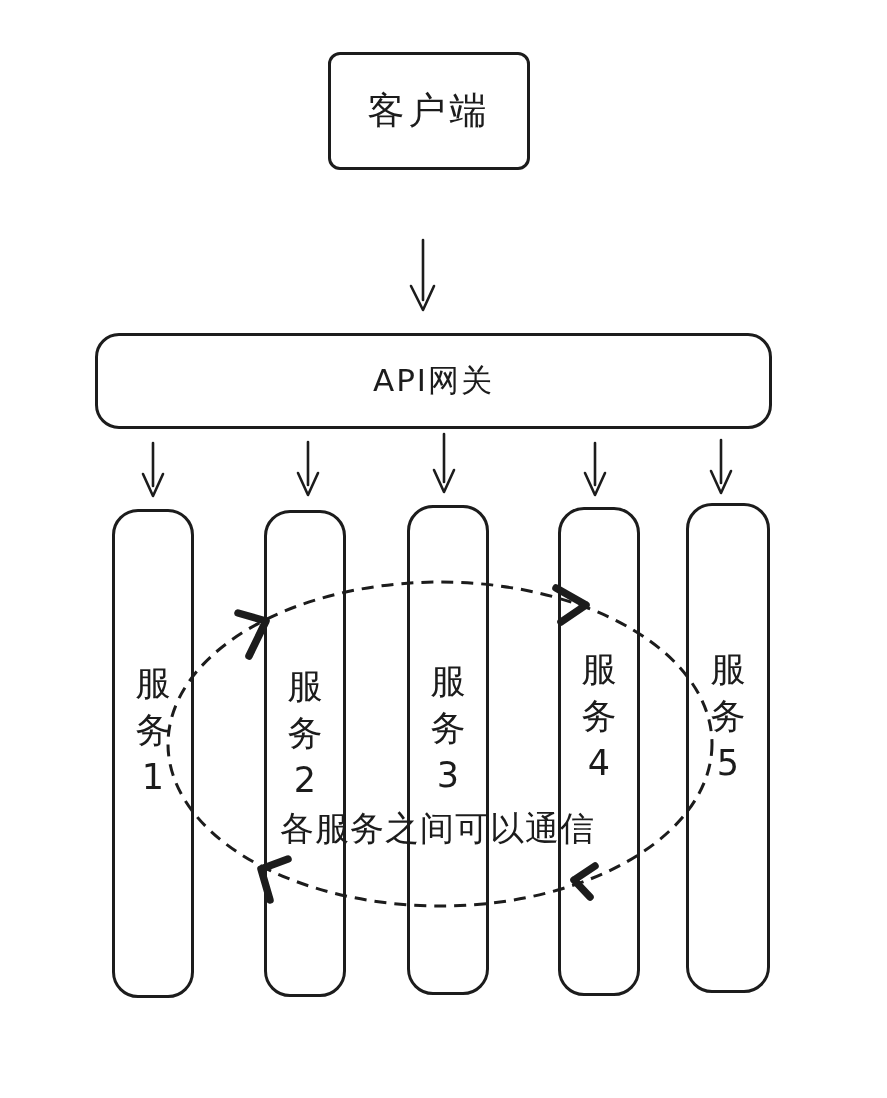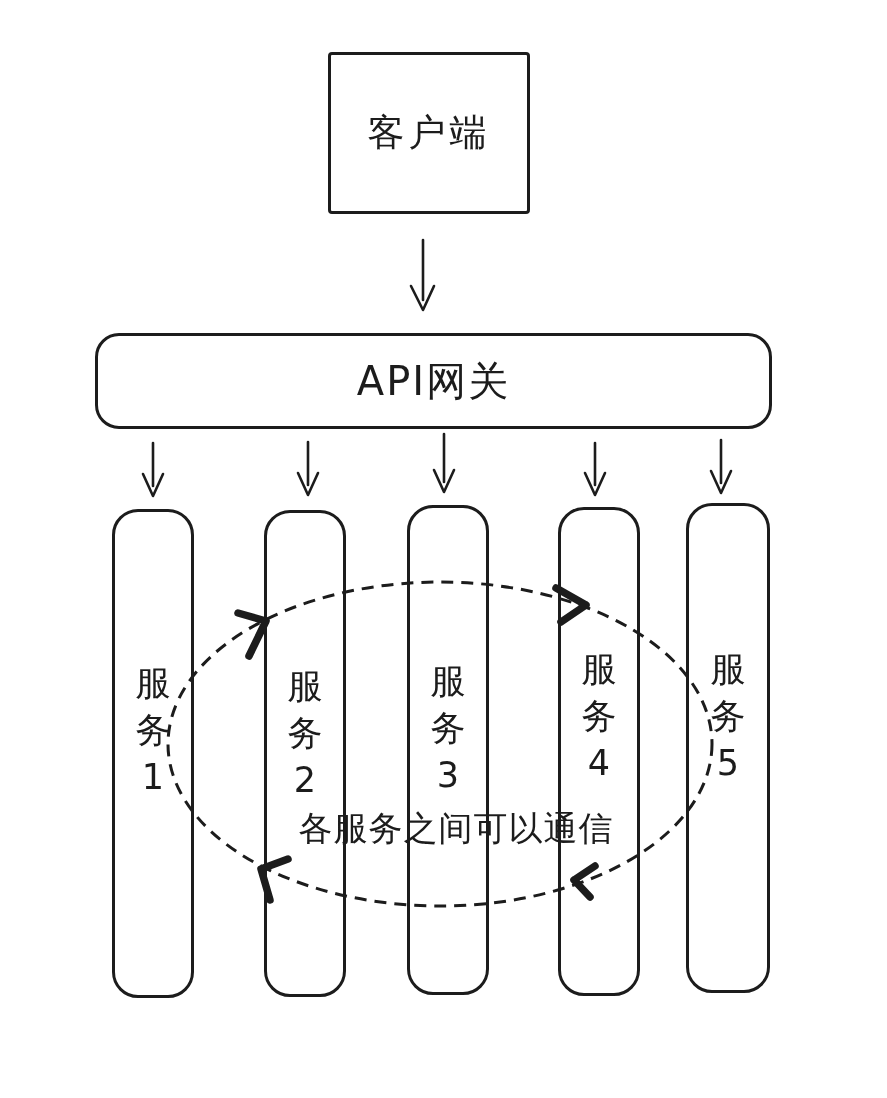--- a/index.html
+++ b/index.html
@@ -22,46 +22,46 @@
   .bold-head{stroke-width:7.5px;stroke-linecap:round;stroke-linejoin:round;}
 
   .node{
     position:absolute;
     border:3.5px solid var(--ink);
     background:var(--bg);
     display:flex;align-items:center;justify-content:center;
     box-sizing:border-box;
   }
   .client{
-    left:328px;top:52px;width:202px;height:162px;
-    border-radius:4px;
+    left:328px;top:52px;width:202px;height:118px;
+    border-radius:12px;
   }
   .client span{font-size:37px;letter-spacing:4px;}
   .gateway{
     left:95px;top:333px;width:677px;height:96px;
     border-radius:24px;
   }
-  .gateway span{font-size:40px;letter-spacing:2px;}
+  .gateway span{font-size:31px;letter-spacing:2px;}
 
   .pillar{
     position:absolute;
     border:3px solid var(--ink);
     border-radius:26px;
     background:transparent;
     box-sizing:border-box;
     display:flex;flex-direction:column;align-items:center;
   }
   .pillar span{
     font-size:35px;line-height:47px;text-align:center;display:block;
   }
 
   .note{
     position:absolute;
-    left:270px;top:806px;width:372px;
-    text-align:center;
+    left:280px;top:806px;width:372px;
+    text-align:left;
     font-size:34px;letter-spacing:1px;
     white-space:nowrap;
   }
   .caption{
     position:absolute;
     left:300px;top:1016px;width:330px;
     text-align:center;
     font-size:38px;letter-spacing:3px;
   }
 </style>

